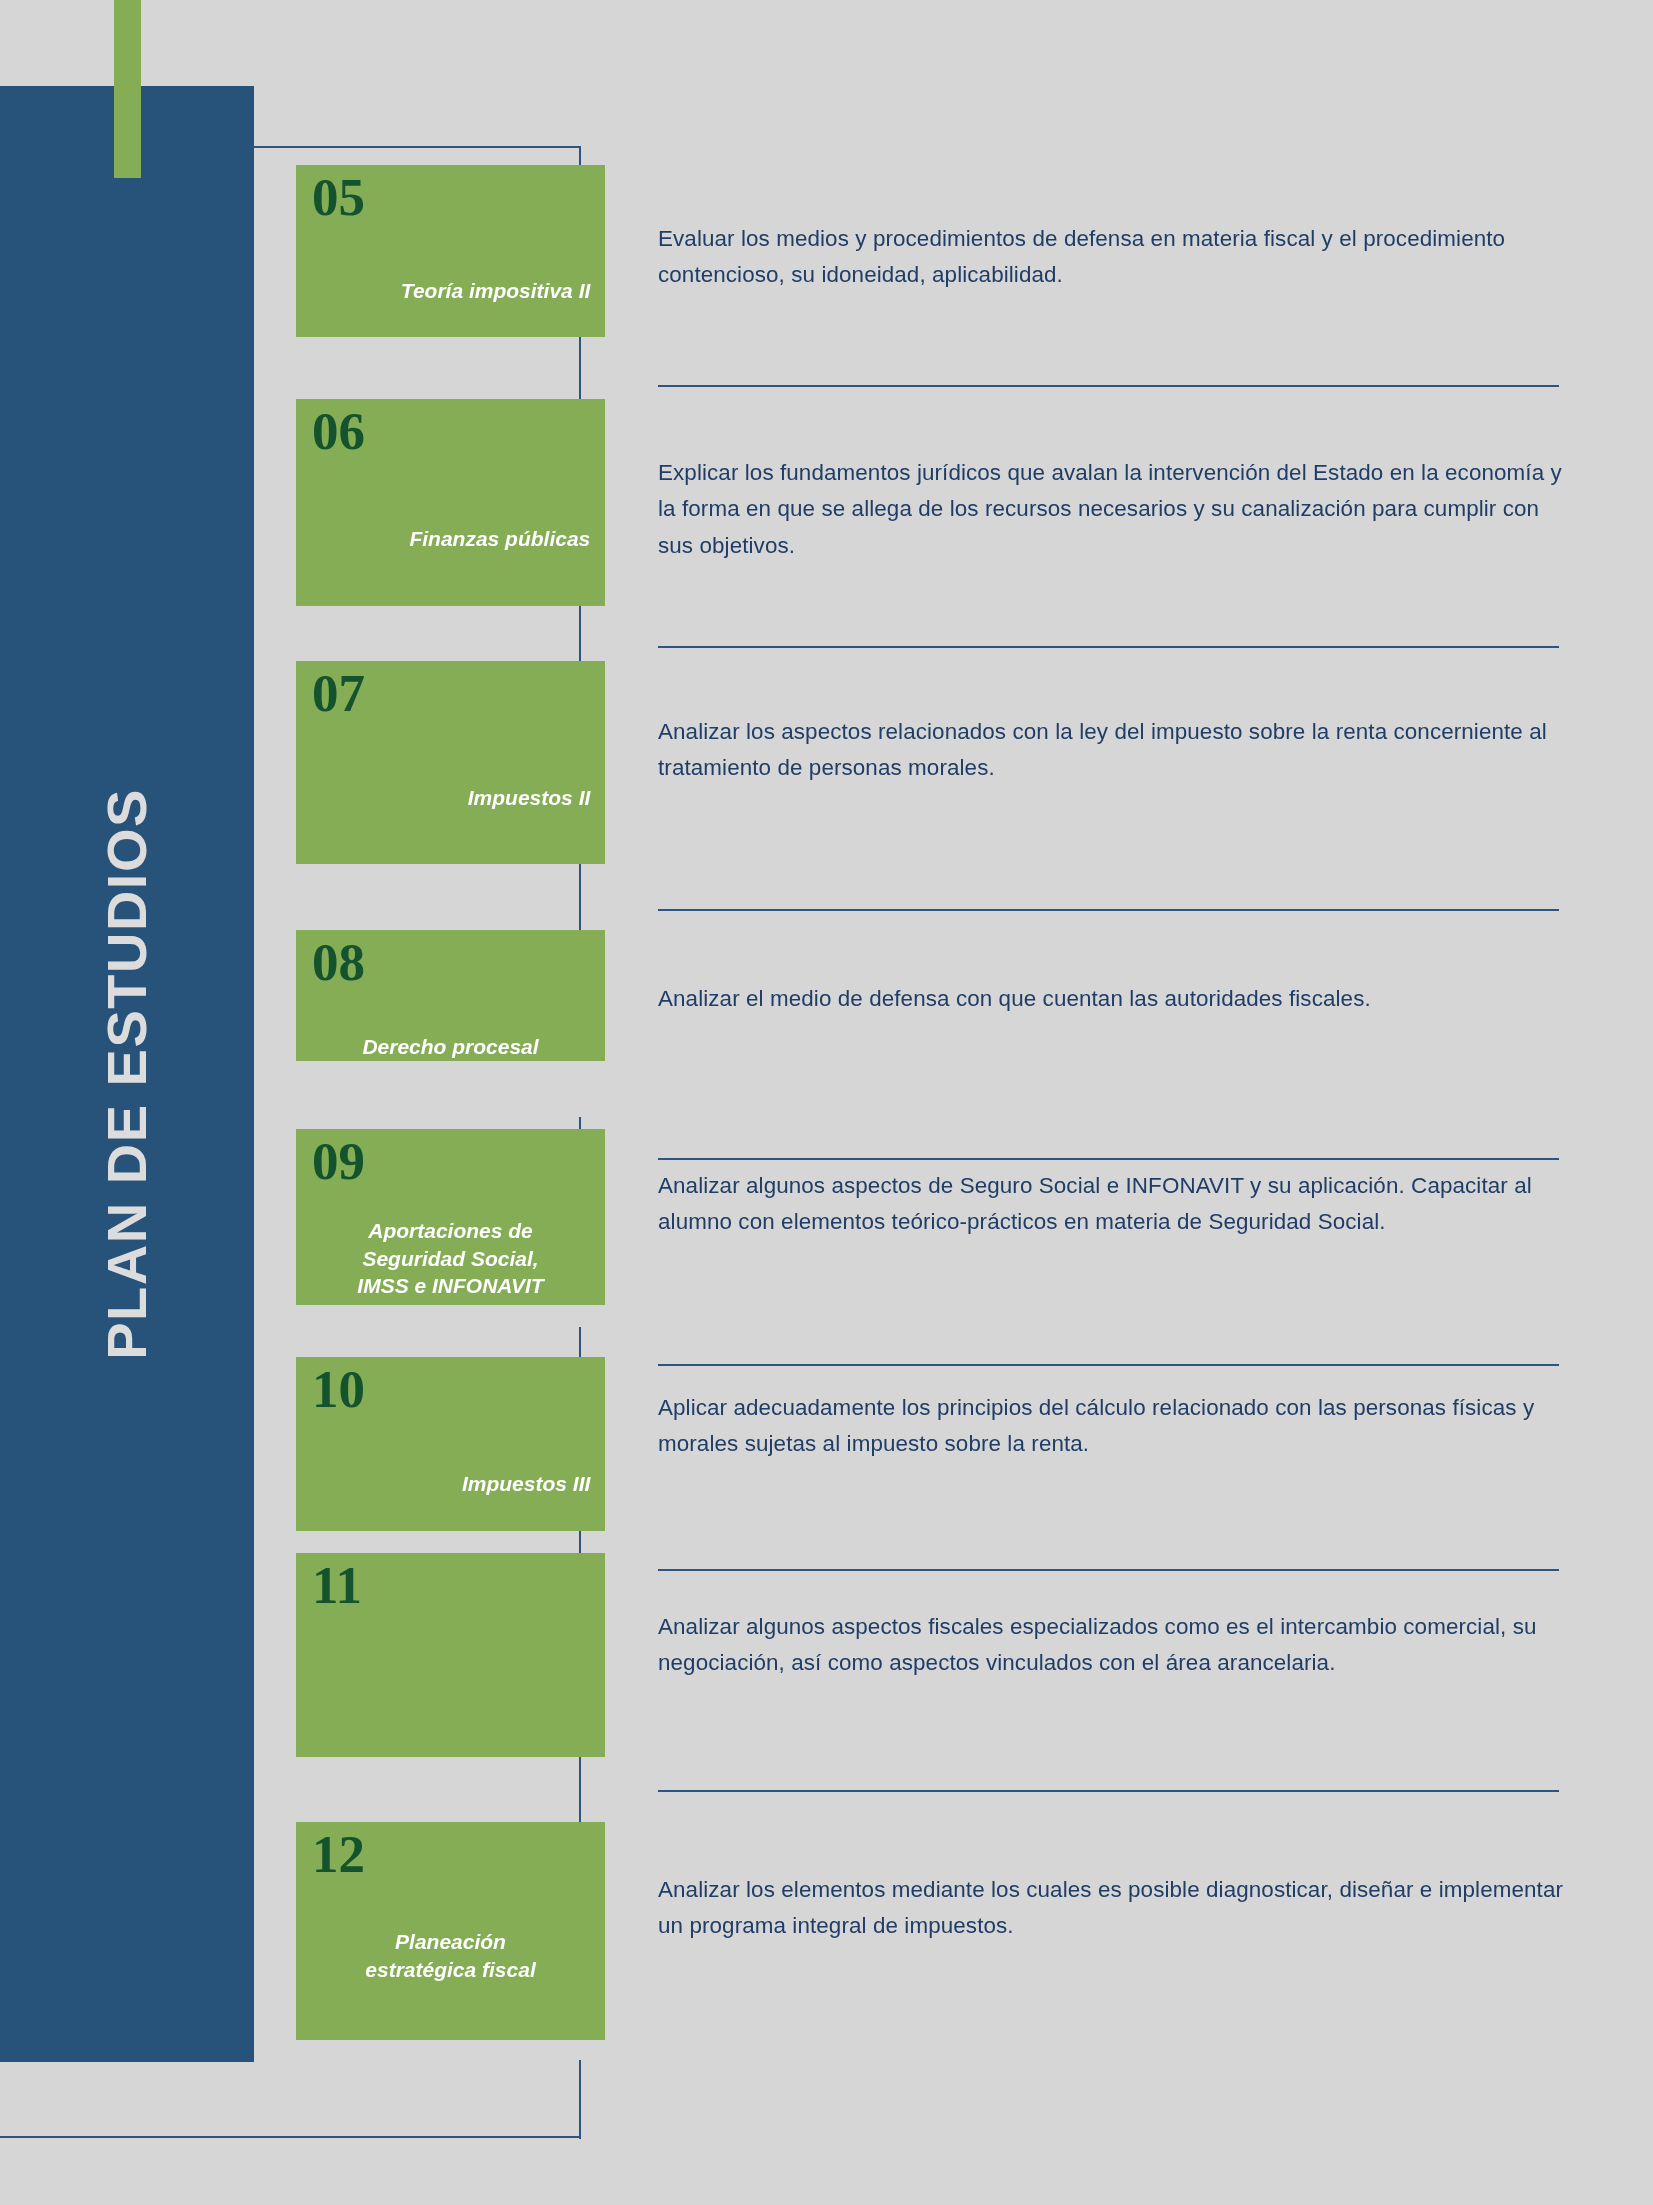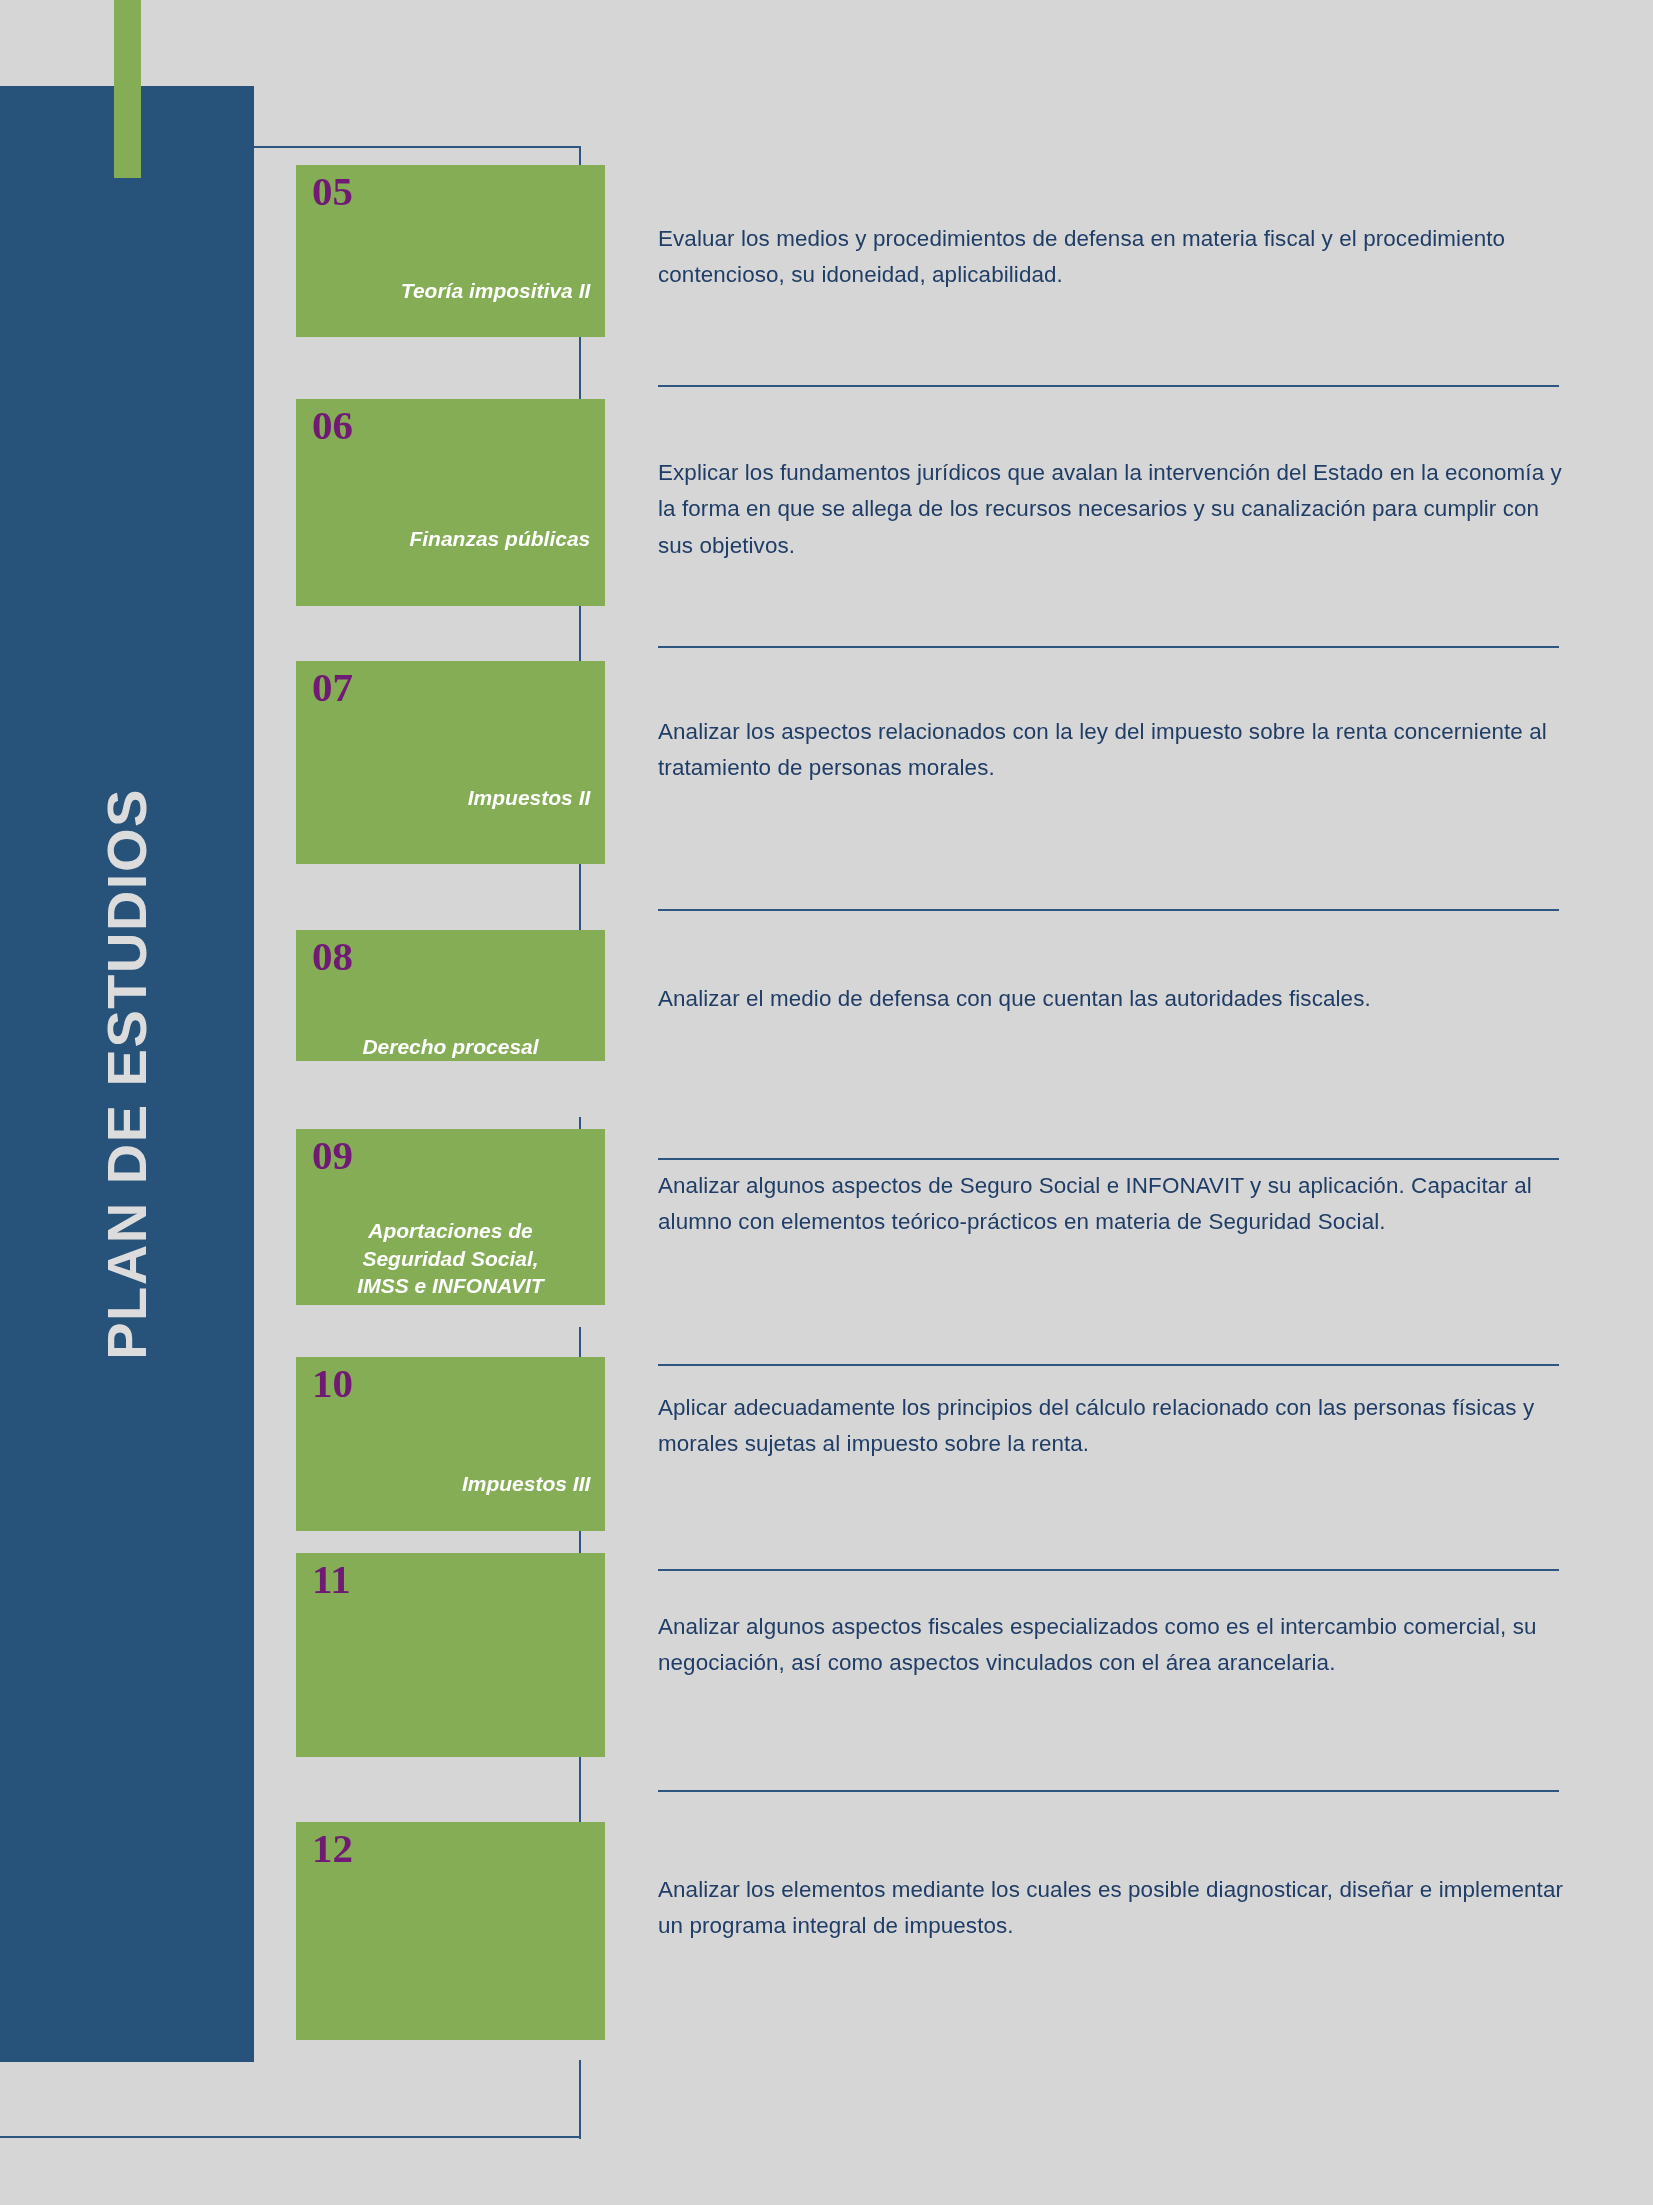--- a/index.html
+++ b/index.html
@@ -118,22 +118,22 @@
     background: #84ad55;
     overflow: hidden;
   }
 
   .course-number {
     position: absolute;
     left: 16px;
     top: 5.9px;
     font-family: "Liberation Serif", serif;
     font-weight: bold;
-    font-size: 41px;
-    color: #701a75;
+    font-size: 53px;
+    color: #14532d;
     line-height: 1;
   }
 
   .course-title {
     position: absolute;
     left: 14.7px;
     right: 14.7px;
     color: #ffffff;
     font-size: 21px;
     font-weight: bold;
@@ -259,17 +259,21 @@
       <div class="course-card" style="top: 1553px; height: 204px; padding-left: 46px;">
         <div class="course-number">11</div>
       </div>
       <div class="course-objective" style="top: 1601px;">Analizar algunos aspectos fiscales especializados como es el intercambio comercial, su negociación, así como aspectos vinculados con el área arancelaria.</div>
       <div class="row-connector" style="top: 1757px; height: 66px;"></div>
       <div class="row-separator" style="top: 1790px;"></div>
     </div>
     <div class="curriculum-row">
       <div class="course-card" style="top: 1822px; height: 218px;">
         <div class="course-number">12</div>
+        <div class="course-title multiline" style="top: 106px;">
+          <div>Planeación</div>
+          <div>estratégica fiscal</div>
+        </div>
       </div>
       <div class="course-objective" style="top: 1864px;">Analizar los elementos mediante los cuales es posible diagnosticar, diseñar e implementar un programa integral de impuestos.</div>
     </div>
   </div>
 
 
 </body></html>

